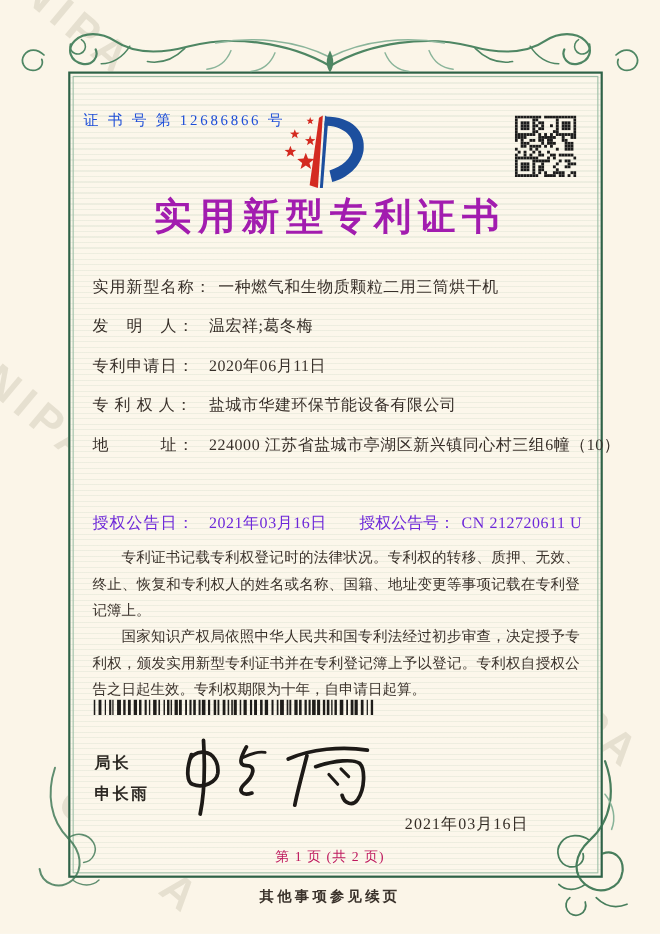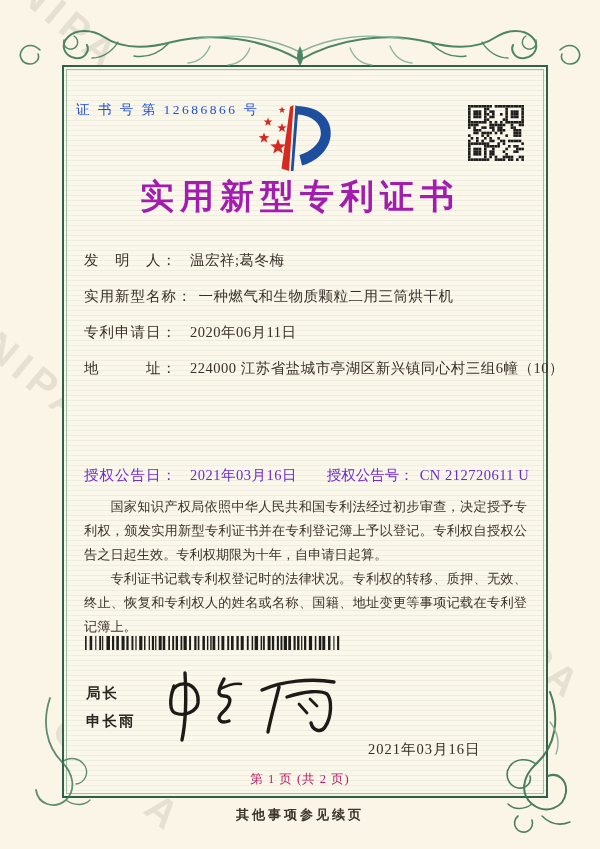--- a/index.html
+++ b/index.html
@@ -345,41 +345,44 @@
       <rect x="40.00" y="53.33" width="2.61" height="2.61" fill="#1b1b1b"></rect>
       <rect x="42.67" y="53.33" width="2.61" height="2.61" fill="#1b1b1b"></rect>
       <rect x="48.00" y="53.33" width="2.61" height="2.61" fill="#1b1b1b"></rect>
       <rect x="53.33" y="53.33" width="2.61" height="2.61" fill="#1b1b1b"></rect>
     </svg>
 
   <div class="title">实用新型专利证书</div>
 
   <div class="fields">
     <div class="frow">
-      <span class="flabel">发　明　人：</span><span class="fvalue">温宏祥;葛冬梅</span>
+      <span class="flabel">实用新型名称：</span><span class="fvalue">一种燃气和生物质颗粒二用三筒烘干机</span>
     </div>
     <div class="frow">
-      <span class="flabel">实用新型名称：</span><span class="fvalue">一种燃气和生物质颗粒二用三筒烘干机</span>
+      <span class="flabel">发　明　人：</span><span class="fvalue">温宏祥;葛冬梅</span>
     </div>
     <div class="frow">
       <span class="flabel">专利申请日：</span><span class="fvalue">2020年06月11日</span>
     </div>
     <div class="frow">
+      <span class="flabel">专 利 权 人：</span><span class="fvalue">盐城市华建环保节能设备有限公司</span>
+    </div>
+    <div class="frow">
       <span class="flabel">地　　　址：</span><span class="fvalue">224000 江苏省盐城市亭湖区新兴镇同心村三组6幢（10）</span>
     </div>
   </div>
 
   <div class="grant">
     <span class="flabel">授权公告日：</span><span class="fvalue">2021年03月16日</span>
     <span>授权公告号：</span><span class="fvalue">CN 212720611 U</span>
   </div>
 
   <div class="paras">
+    <p>专利证书记载专利权登记时的法律状况。专利权的转移、质押、无效、终止、恢复和专利权人的姓名或名称、国籍、地址变更等事项记载在专利登记簿上。</p>
     <p>国家知识产权局依照中华人民共和国专利法经过初步审查，决定授予专利权，颁发实用新型专利证书并在专利登记簿上予以登记。专利权自授权公告之日起生效。专利权期限为十年，自申请日起算。</p>
-    <p>专利证书记载专利权登记时的法律状况。专利权的转移、质押、无效、终止、恢复和专利权人的姓名或名称、国籍、地址变更等事项记载在专利登记簿上。</p>
   </div>
 
   <svg class="barcode" id="barcodeSvg" viewBox="0 0 258 14" preserveAspectRatio="none">
       <rect x="0.00" y="0" width="1.62" height="14" fill="#1f1d1a"></rect>
       <rect x="4.61" y="0" width="2.59" height="14" fill="#1f1d1a"></rect>
       <rect x="10.23" y="0" width="1.13" height="14" fill="#1f1d1a"></rect>
       <rect x="14.21" y="0" width="1.94" height="14" fill="#1f1d1a"></rect>
       <rect x="17.08" y="0" width="1.18" height="14" fill="#1f1d1a"></rect>
       <rect x="21.42" y="0" width="3.53" height="14" fill="#1f1d1a"></rect>
       <rect x="27.02" y="0" width="2.17" height="14" fill="#1f1d1a"></rect>

